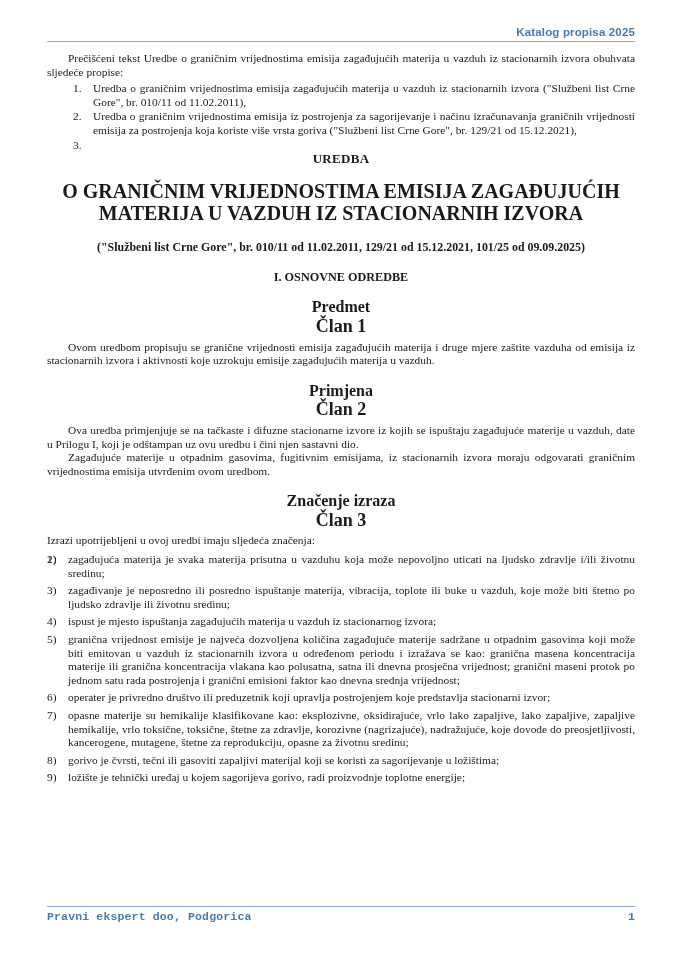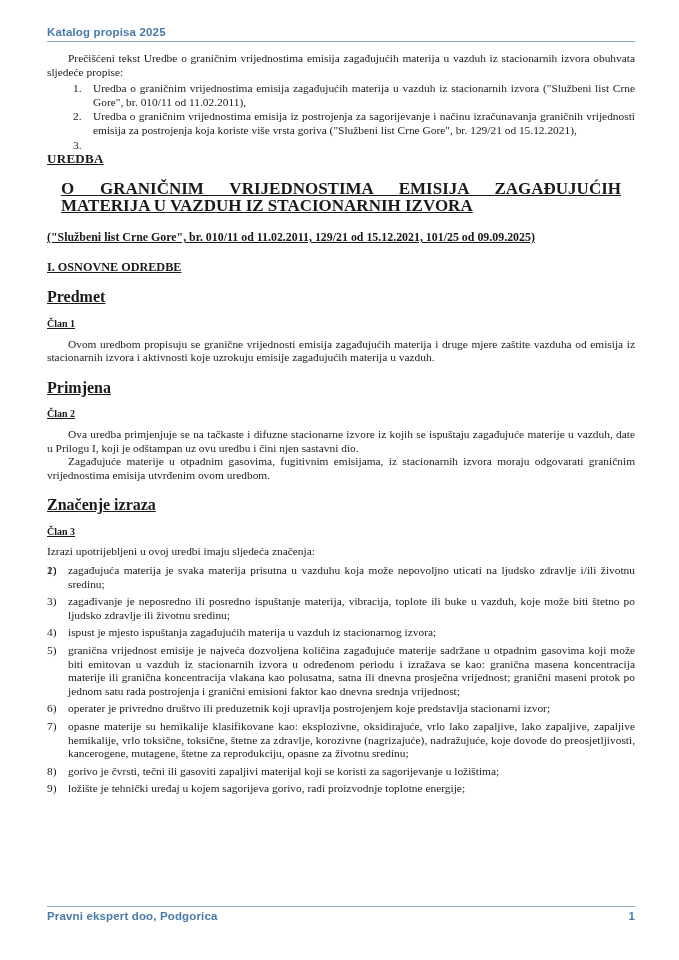--- a/index.html
+++ b/index.html
@@ -23,21 +23,21 @@
   
   .page-header {
     position: absolute;
     top: 26px;
     left: 47px;
     right: 44px;
     height: 22px;
   }
   .page-header .hdr-title {
     display: block;
-    text-align: left;
+    text-align: right;
     font-family: "Liberation Sans", "DejaVu Sans", sans-serif;
     font-size: 11.5px;
     font-weight: bold;
     letter-spacing: 0.15px;
     color: #4a7aab;
     line-height: 13px;
   }
   .page-header .hdr-rule {
     display: block;
     margin-top: 2px;
@@ -79,49 +79,49 @@
   }
   ol.reg-list > li .marker {
     position: absolute;
     left: 26px;
     width: 18px;
     text-align: left;
   }
 
   
   .ctr {
+    text-align: center;
     font-weight: bold;
-    text-decoration: underline;
   }
   .h-uredba {
     font-size: 13px;
     letter-spacing: 0.3px;
     margin-top: 14px;
   }
   .h-title {
-    font-size: 17px;
-    line-height: 17px;
+    font-size: 20px;
+    line-height: 22px;
     margin-top: 15px;
     padding: 0 14px;
   }
   .h-sluzbeni {
     font-size: 11.9px;
     margin-top: 17px;
   }
   .h-section {
     font-size: 12.2px;
     margin-top: 16px;
   }
   .h-sub {
     font-size: 16px;
     margin-top: 16px;
   }
   .h-clan {
-    font-size: 10px;
-    margin-top: 13px;
+    font-size: 18px;
+    margin-top: 6px;
     margin-bottom: 7px;
   }
 
   
   ol.def-list {
     list-style: none;
     margin: 5px 0 0 0;
     padding: 0;
   }
   ol.def-list > li {
@@ -151,21 +151,21 @@
   .page-footer .ftr-rule {
     display: block;
     border-bottom: 1.4px solid #8fa9c4;
     width: 100%;
     margin-bottom: 3px;
   }
   .page-footer .ftr-row {
     display: flex;
     justify-content: space-between;
     align-items: baseline;
-    font-family: Liberation Sans, sans-serif;
+    font-family: Liberation Mono, monospace;
     font-size: 11.5px;
     font-weight: bold;
     letter-spacing: 0.15px;
     color: #4a7aab;
   }
 </style>
 </head>
 <body>
 
 <div class="page">

